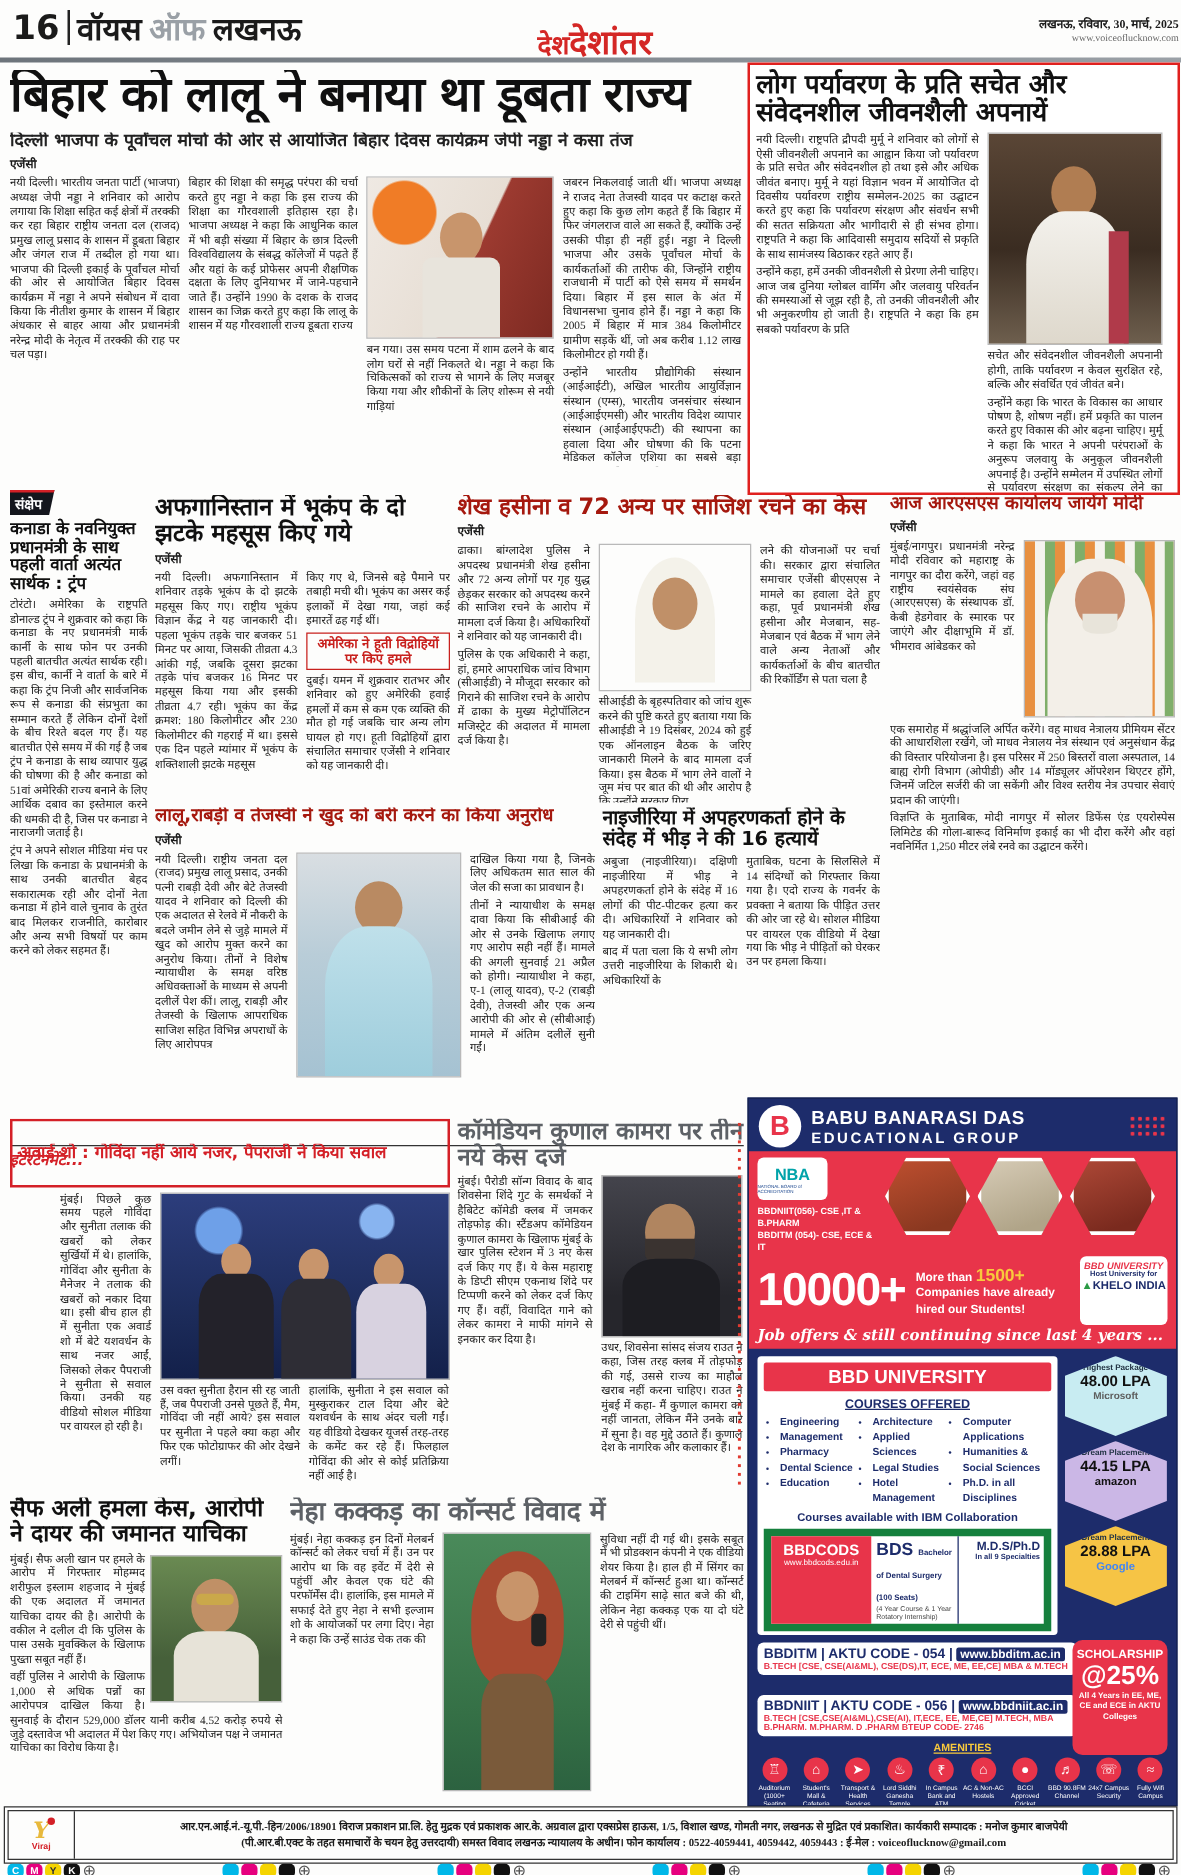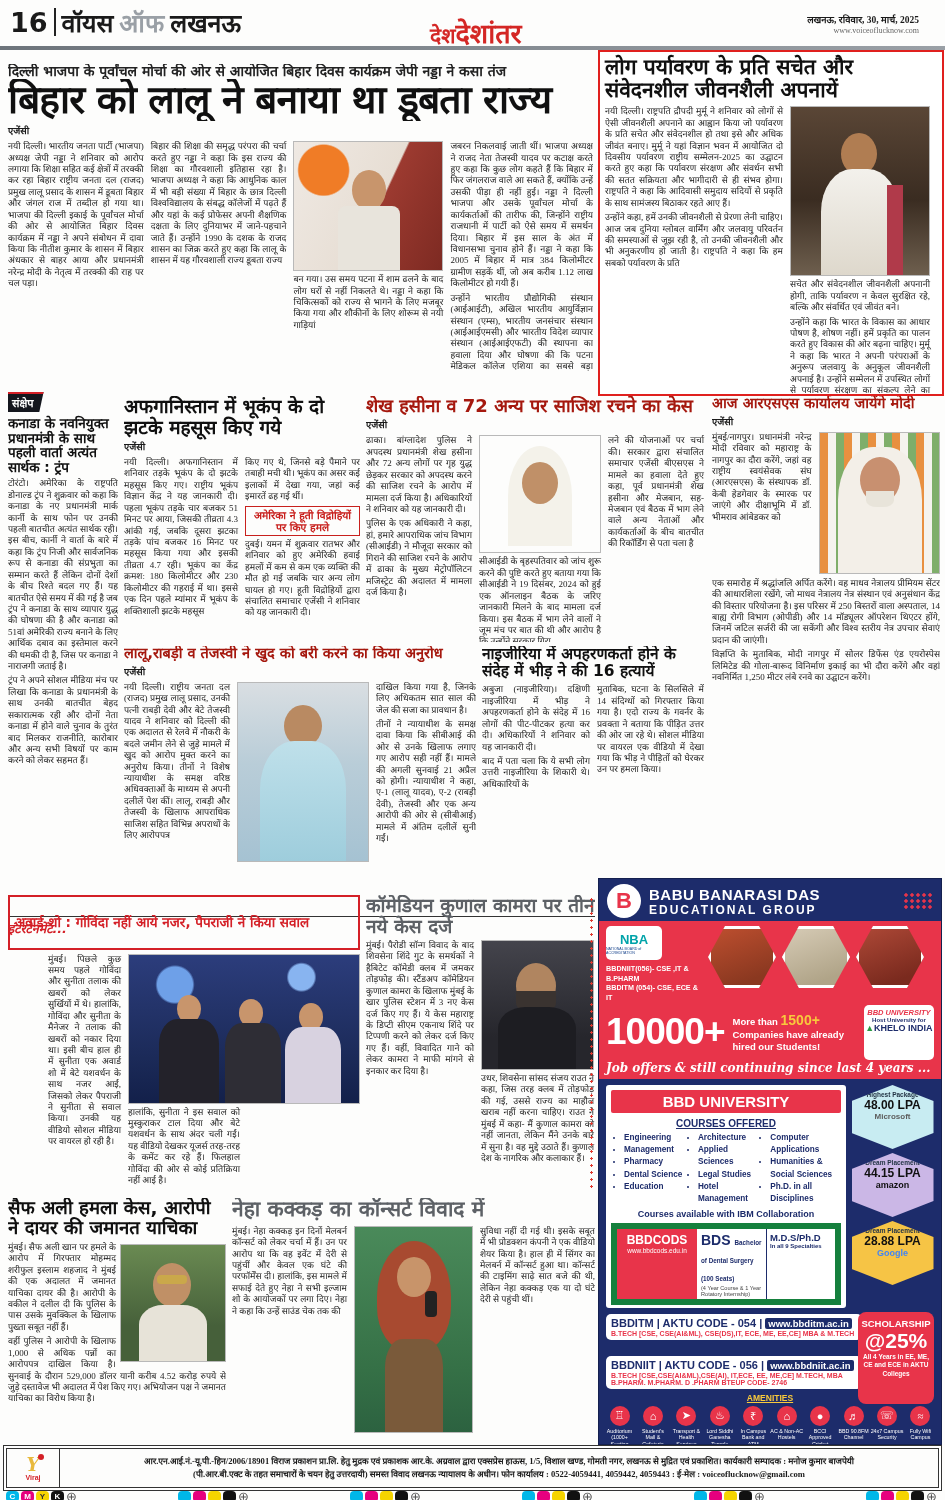--- a/index.html
+++ b/index.html
@@ -53,29 +53,29 @@
   <div class="abs" style="left:10px;top:8px;display:flex;align-items:flex-end;gap:6px;">
     <span class="mast" style="font-size:27px;line-height:1;">16</span>
     <span style="width:2px;height:28px;background:#222;"></span>
     <span class="mast" style="font-size:25px;line-height:1;">वॉयस</span>
     <span class="mast" style="font-size:25px;line-height:1;color:#9aa0a6;">ऑफ</span>
     <span class="mast" style="font-size:25px;line-height:1;">लखनऊ</span>
   </div>
   <div class="abs" style="left:430px;top:14px;">
     <span class="mast" style="font-size:21px;color:#d42725;">देश</span><span class="mast" style="font-size:27px;color:#d42725;font-weight:600;">देशांतर</span>
   </div>
-  <div class="abs" style="right:26px;top:14px;text-align:right;line-height:1.3;">
+  <div class="abs" style="right:2px;top:14px;text-align:right;line-height:1.3;">
     <div style="font-size:9.5px;font-weight:bold;">लखनऊ, रविवार, 30, मार्च, 2025</div>
     <div style="font-size:8px;color:#666;">www.voiceoflucknow.com</div>
   </div>
   <div class="abs" id="hdr-rule"></div>
 
   <div class="abs" style="left:8px;top:56px;width:585px;">
+    <div class="hl nowrap" style="font-size:39px;letter-spacing:-1px;">बिहार को लालू ने बनाया था डूबता राज्य</div>
     <div class="hl nowrap" style="font-size:14px;margin-top:8px;color:#222;">दिल्ली भाजपा के पूर्वांचल मोर्चा की ओर से आयोजित बिहार दिवस कार्यक्रम जेपी नड्डा ने कसा तंज</div>
-    <div class="hl nowrap" style="font-size:39px;letter-spacing:-1px;">बिहार को लालू ने बनाया था डूबता राज्य</div>
     <div class="byline">एजेंसी</div>
     <div class="cols" style="height:232px;overflow:hidden;">
       <div class="bt" style="width:138px;">नयी दिल्ली। भारतीय जनता पार्टी (भाजपा) अध्यक्ष जेपी नड्डा ने शनिवार को आरोप लगाया कि शिक्षा सहित कई क्षेत्रों में तरक्की कर रहा बिहार राष्ट्रीय जनता दल (राजद) प्रमुख लालू प्रसाद के शासन में डूबता बिहार और जंगल राज में तब्दील हो गया था। भाजपा की दिल्ली इकाई के पूर्वांचल मोर्चा की ओर से आयोजित बिहार दिवस कार्यक्रम में नड्डा ने अपने संबोधन में दावा किया कि नीतीश कुमार के शासन में बिहार अंधकार से बाहर आया और प्रधानमंत्री नरेन्द्र मोदी के नेतृत्व में तरक्की की राह पर चल पड़ा।</div>
       <div class="bt" style="width:138px;">बिहार की शिक्षा की समृद्ध परंपरा की चर्चा करते हुए नड्डा ने कहा कि इस राज्य की शिक्षा का गौरवशाली इतिहास रहा है। भाजपा अध्यक्ष ने कहा कि आधुनिक काल में भी बड़ी संख्या में बिहार के छात्र दिल्ली विश्वविद्यालय के संबद्ध कॉलेजों में पढ़ते हैं और यहां के कई प्रोफेसर अपनी शैक्षणिक दक्षता के लिए दुनियाभर में जाने-पहचाने जाते हैं। उन्होंने 1990 के दशक के राजद शासन का जिक्र करते हुए कहा कि लालू के शासन में यह गौरवशाली राज्य डूबता राज्य</div>
       <div style="width:150px;">
         <div class="ph" style="width:148px;height:128px;background:
           radial-gradient(circle at 20% 22%,#f07c26 0 16%,transparent 17%),
           linear-gradient(115deg,#efe9e3 0%,#e7ded4 55%,#9c3a30 56%,#7d2a22 100%);">
           <div class="face" style="left:58px;top:28px;width:34px;height:40px;"></div>
           <div class="abs" style="left:44px;top:64px;width:62px;height:64px;background:#e8e4dc;border-radius:8px 8px 0 0;"></div>
@@ -213,20 +213,21 @@
           radial-gradient(circle at 75% 15%,#88b4f0 0 6%,transparent 7%),
           linear-gradient(180deg,#2c3d7c,#1b2a58 70%,#13204a);">
           <div class="face" style="left:48px;top:40px;width:24px;height:28px;"></div>
           <div class="face" style="left:110px;top:44px;width:24px;height:28px;"></div>
           <div class="face" style="left:170px;top:48px;width:24px;height:28px;"></div>
           <div class="abs" style="left:30px;top:64px;width:60px;height:84px;background:#23222a;border-radius:30% 30% 0 0;"></div>
           <div class="abs" style="left:96px;top:68px;width:56px;height:80px;background:#2e2d35;border-radius:30% 30% 0 0;"></div>
           <div class="abs" style="left:156px;top:72px;width:56px;height:76px;background:#d8d2e0;border-radius:30% 30% 0 0;"></div>
         </div>
         <div class="cols" style="margin-top:3px;">
+          <div class="bt" style="width:112px;">उस वक्त सुनीता हैरान सी रह जाती हैं, जब पैपराजी उनसे पूछते हैं, मैम, गोविंदा जी नहीं आये? इस सवाल पर सुनीता ने पहले क्या कहा और फिर एक फोटोग्राफर की ओर देखने लगीं।</div>
           <div class="bt" style="width:112px;">हालांकि, सुनीता ने इस सवाल को मुस्कुराकर टाल दिया और बेटे यशवर्धन के साथ अंदर चली गईं। यह वीडियो देखकर यूजर्स तरह-तरह के कमेंट कर रहे हैं। फिलहाल गोविंदा की ओर से कोई प्रतिक्रिया नहीं आई है।</div>
         </div>
       </div>
     </div>
   </div>
 
   <div class="abs" style="left:366px;top:895px;width:229px;height:298px;overflow:hidden;">
     <div class="hl gray-hl" style="font-size:19px;">कॉमेडियन कुणाल कामरा पर तीन नये केस दर्ज</div>
     <div class="cols" style="margin-top:4px;">
       <div class="bt" style="width:108px;">मुंबई। पैरोडी सॉन्ग विवाद के बाद शिवसेना शिंदे गुट के समर्थकों ने हैबिटेट कॉमेडी क्लब में जमकर तोड़फोड़ की। स्टैंडअप कॉमेडियन कुणाल कामरा के खिलाफ मुंबई के खार पुलिस स्टेशन में 3 नए केस दर्ज किए गए हैं। ये केस महाराष्ट्र के डिप्टी सीएम एकनाथ शिंदे पर टिप्पणी करने को लेकर दर्ज किए गए हैं। वहीं, विवादित गाने को लेकर कामरा ने माफी मांगने से इनकार कर दिया है।</div>
@@ -347,21 +348,21 @@
         <div style="display:flex;margin:4px 5px 0;border:6px solid #15803d;">
           <div class="ad-red" style="width:74px;padding:4px 3px;text-align:center;">
             <div class="sans" style="color:#fff;font-weight:800;font-size:12px;">BBDCODS</div>
             <div class="sans" style="color:#fff;font-size:6.5px;">www.bbdcods.edu.in</div>
           </div>
           <div style="flex:1;padding:2px 4px;border-right:1.5px solid #1d2c6b;">
             <span class="sans" style="color:#1d2c6b;font-weight:800;font-size:14px;">BDS</span>
             <span class="sans" style="color:#1d2c6b;font-weight:700;font-size:6.3px;">Bachelor of Dental Surgery (100 Seats)</span>
             <div class="sans" style="color:#444;font-size:5.6px;">(4 Year Course &amp; 1 Year Rotatory Internship)</div>
           </div>
-          <div style="width:62px;padding:3px 3px;text-align:left;">
+          <div style="width:62px;padding:3px 3px;text-align:right;">
             <div class="sans" style="color:#1d2c6b;font-weight:800;font-size:9.5px;">M.D.S/Ph.D</div>
             <div class="sans" style="color:#1d2c6b;font-size:6px;font-weight:700;">In all 9 Specialties</div>
           </div>
         </div>
       </div>
 
       <div style="width:86px;display:flex;flex-direction:column;gap:4px;align-items:center;">
         <div class="hex sans" style="width:82px;height:64px;background:#c8ecf2;text-align:center;padding-top:6px;box-sizing:border-box;">
           <div style="font-size:6.5px;font-weight:700;color:#234;"><span>Highest</span> <span>Package</span></div>
           <div style="font-size:12px;font-weight:800;color:#111;">48.00 LPA</div>

